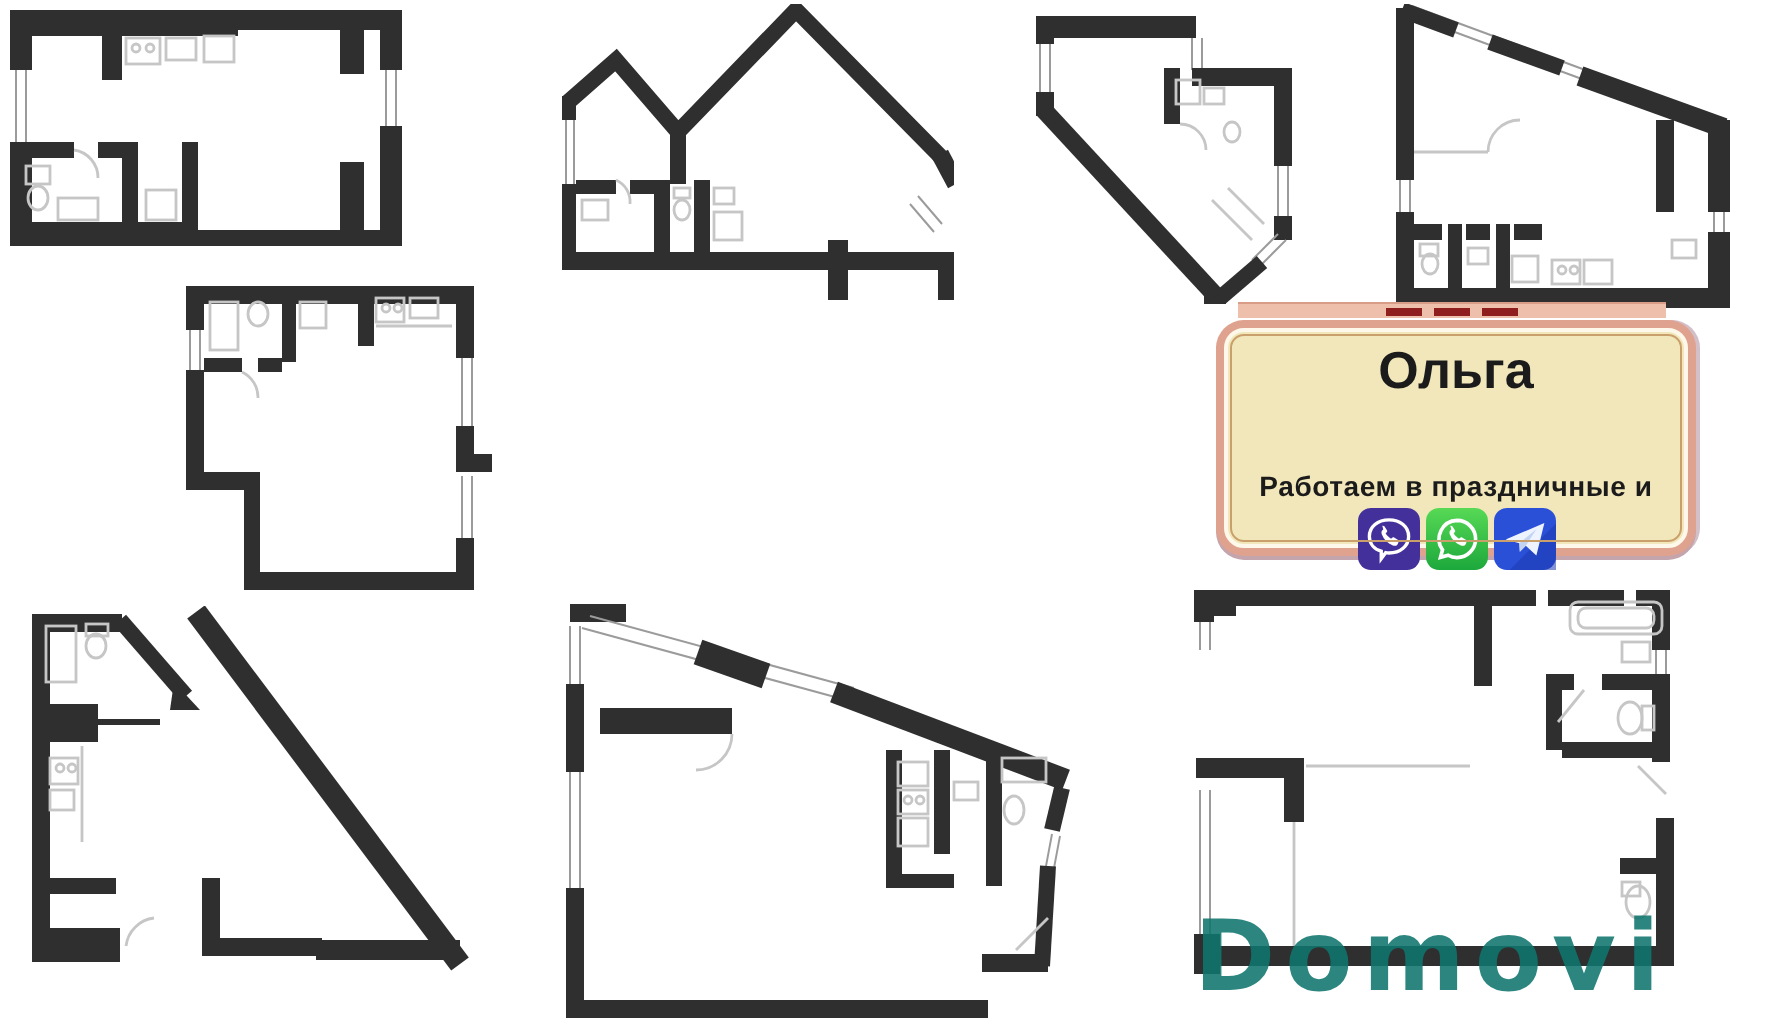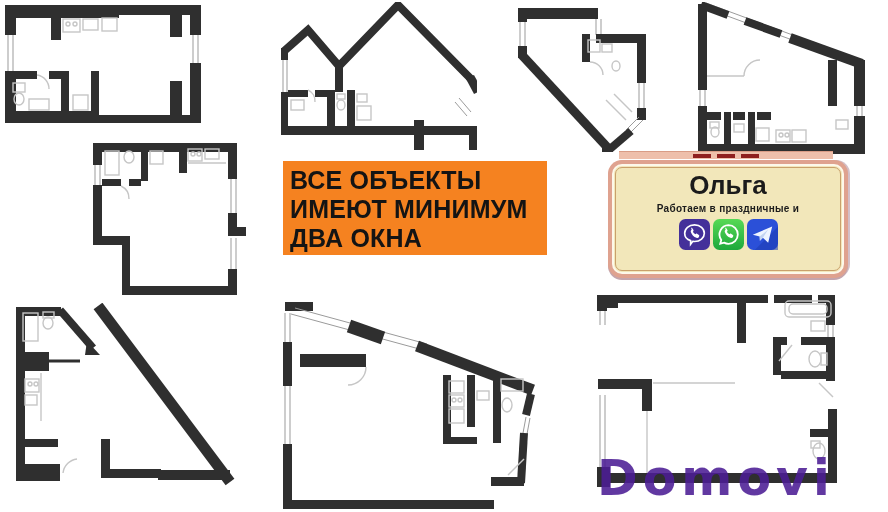--- a/index.html
+++ b/index.html
@@ -33,27 +33,27 @@
     position:absolute;left:608px;top:160px;width:240px;height:118px;
     box-sizing:border-box;background:#dfa28f;border-radius:14px;
     padding:4px;box-shadow:0 2px 0 #c4a5ad, 2px 0 0 #d3bfc7;
   }
   #card-inner{
     width:100%;height:100%;box-sizing:border-box;background:#f2e7ba;
     border:2px solid #fdf8ea;border-radius:10px;outline:1px solid #c9a06b;
     outline-offset:-4px;display:flex;flex-direction:column;align-items:center;
   }
   #card-name{font-size:26px;line-height:29px;font-weight:800;color:#1b1b1b;margin-top:5px;}
-  .card-sub{font-size:10px;line-height:17px;font-weight:700;color:#1b1b1b;letter-spacing:0.3px;}
+  .card-sub{font-size:14px;line-height:17px;font-weight:700;color:#1b1b1b;letter-spacing:0.3px;margin-top:35px;}
   #icons-row{display:flex;gap:3px;margin-top:2px;}
   .msgr{width:31px;height:31px;display:block;}
   
   #watermark{
     position:absolute;left:597px;top:454px;width:291px;
-    font-size:49px;font-weight:700;color:#4c1d95;opacity:.88;
+    font-size:49px;font-weight:700;color:#0f766e;opacity:.88;
     letter-spacing:5px;line-height:50px;font-family:"DejaVu Sans",sans-serif;
   }
 </style>
 </head>
 <body>
 
 <div id="canvas">
 
   <div class="plan" style="left:5px;top:5px;">
     <svg width="196" height="118" viewBox="0 0 196 118">
@@ -209,25 +209,20 @@
       <rect class="f" x="57" y="8" width="13" height="13"></rect>
       <rect class="f" x="95" y="6" width="14" height="12"></rect>
       <circle class="f" cx="100" cy="11" r="2"></circle>
         <circle class="f" cx="106" cy="11" r="2"></circle>
       <rect class="f" x="112" y="6" width="14" height="10"></rect>
       <line class="f" x1="95" y1="20" x2="133" y2="20"></line>
       <path class="f" d="M28 43 a14 14 0 0 1 8 13"></path>
     </svg>
   </div>
 
-  <div id="banner">
-    <div>ВСЕ ОБЪЕКТЫ</div>
-    <div>ИМЕЮТ МИНИМУМ</div>
-    <div>ДВА ОКНА</div>
-  </div>
 
   <div id="card-remnant">
       <i></i>
       <i></i>
       <i></i>
     </div>
 
   <div id="card">
     <div id="card-inner">
       <div id="card-name">Ольга</div>

